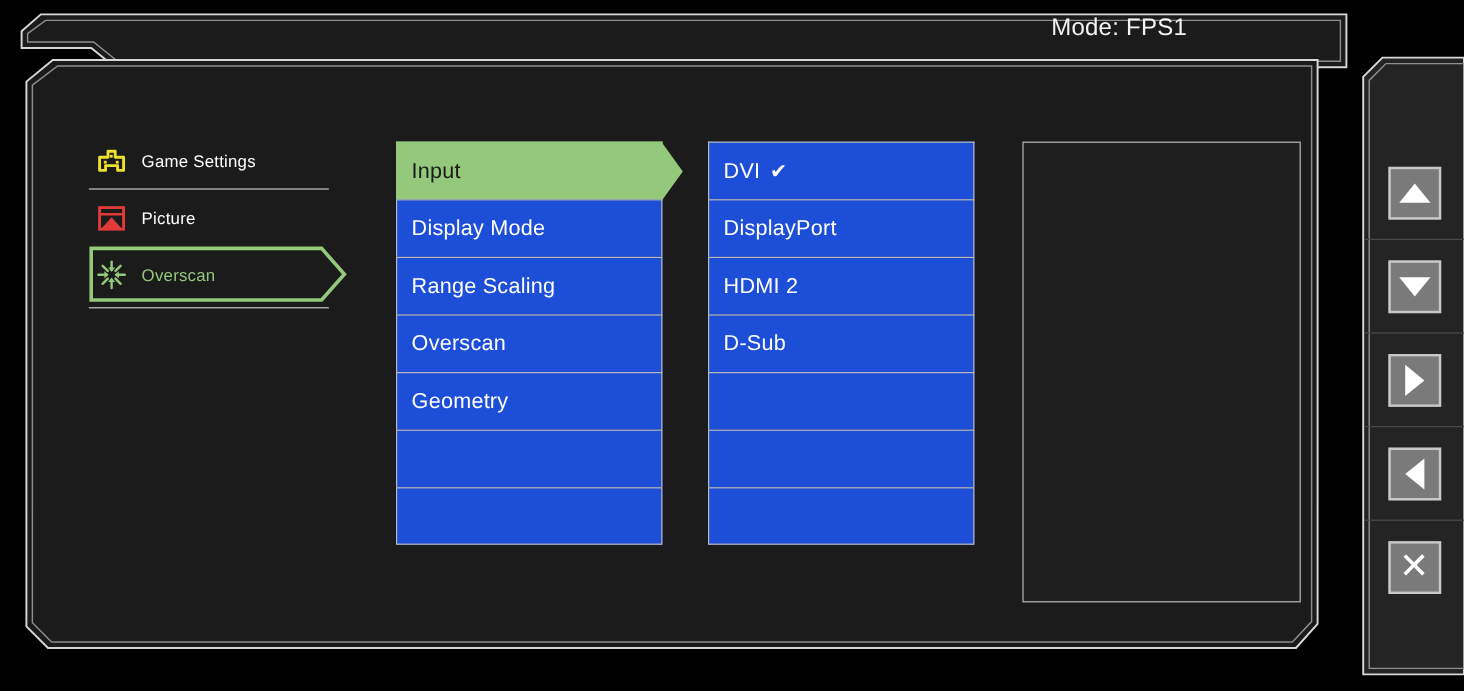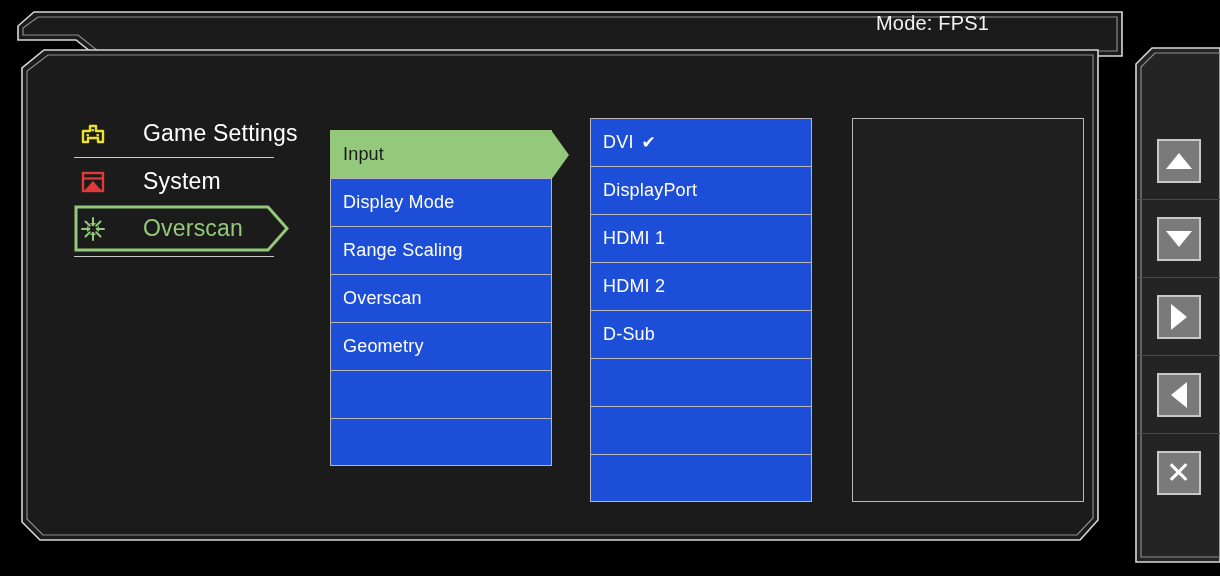--- a/index.html
+++ b/index.html
@@ -45,25 +45,24 @@
     padding-left: 6px;
     cursor: pointer;
   }
   .side-icon {
     width: 26px; height: 26px;
     flex: 0 0 26px;
     margin-right: 12px;
     display: block;
   }
   .side-label {
-    font-size: 23px;
+    font-size: 14px;
     color: #ffffff;
     letter-spacing: 0.2px;
     white-space: nowrap;
-    margin-left: 25px;
   }
   .side-item.active .side-label { color: #94c97b; }
   .side-divider {
     height: 1px;
     background: #c9c9c9;
     margin: 0 0 0 0;
     width: 200px;
   }
   .side-sel-shape {
     position: absolute;
@@ -72,21 +71,21 @@
     z-index: -1;
     pointer-events: none;
   }
 
   
   .col {
     position: absolute;
     top: 118px;
     width: 222px;
   }
-  .col-menu { left: 330px; margin-top: 12px; }
+  .col-menu { left: 330px; }
   .col-opts { left: 590px; }
 
   .cell {
     position: relative;
     height: 48px;
     border: 1px solid #b8b8b8;
     border-bottom: none;
     background: #1d4ed8;
     display: flex;
     align-items: center;
@@ -203,21 +202,21 @@
       <span class="side-label">Game Settings</span>
     </div>
     <div class="side-divider"></div>
 
     <div class="side-item">
       <svg class="side-icon" viewBox="0 0 26 26">
         <rect x="3" y="4" width="20" height="18" fill="none" stroke="#e03a3a" stroke-width="2.4"></rect>
         <line x1="3" y1="9.5" x2="23" y2="9.5" stroke="#e03a3a" stroke-width="2.2"></line>
         <path d="M5 21 L13 12 L21 21 Z" fill="#e03a3a"></path>
       </svg>
-      <span class="side-label">System</span>
+      <span class="side-label">Picture</span>
     </div>
 
     <div class="side-item active">
       <svg class="side-sel-shape" viewBox="0 0 216 47" preserveAspectRatio="none">
         <path d="M2 2 L194 2 L213 23.5 L194 45 L2 45 Z" fill="none" stroke="#94c97b" stroke-width="3"></path>
       </svg>
       <svg class="side-icon" viewBox="0 0 26 26">
         <g stroke="#94c97b" stroke-width="2" stroke-linecap="round" fill="none">
           <line x1="13" y1="2" x2="13" y2="9"></line>
           <line x1="13" y1="24" x2="13" y2="17"></line>
@@ -266,23 +265,20 @@
 
   <div class="col col-opts">
     <div class="cell">
       <span class="cell-label">DVI</span>
       <span class="check-mark">✔</span>
     </div>
     <div class="cell">
       <span class="cell-label">DisplayPort</span>
     </div>
     <div class="cell">
-      <span class="cell-label">HDMI 1</span>
-    </div>
-    <div class="cell">
       <span class="cell-label">HDMI 2</span>
     </div>
     <div class="cell">
       <span class="cell-label">D-Sub</span>
     </div>
     <div class="cell empty">
       <span class="cell-label"></span>
     </div>
     <div class="cell empty">
       <span class="cell-label"></span>

